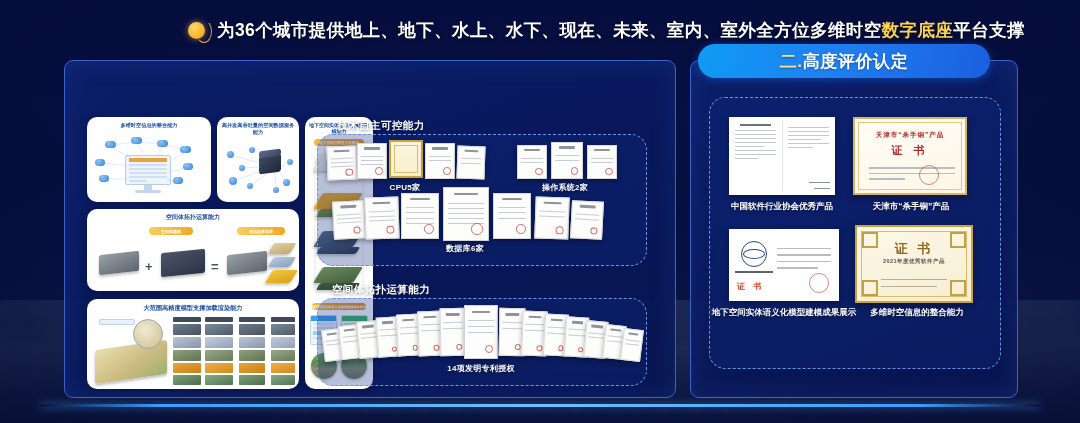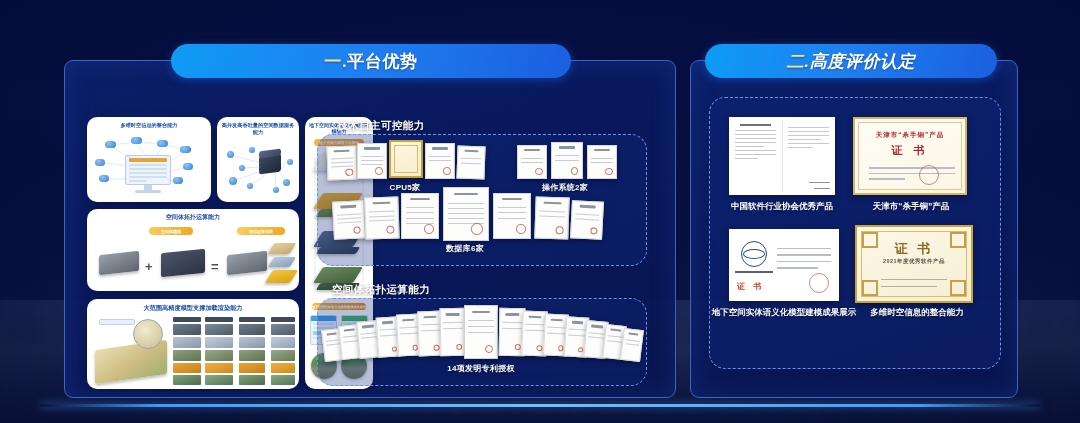--- a/index.html
+++ b/index.html
@@ -130,21 +130,21 @@
     position: absolute;
     top: -17px;
     height: 34px;
     border-radius: 17px;
     background: linear-gradient(100deg, #0f9bf5 0%, #1f7ff0 48%, #1a5fe0 100%);
     display: flex; align-items: center; justify-content: center;
     box-shadow: 0 2px 10px rgba(20,110,230,.45);
     z-index: 7;
   }
   #left-pill  { left: 106px; width: 400px; }
-  #right-pill { left: 14px;  width: 292px; font-style: italic; }
+  #right-pill { left: 7px;  width: 292px; }
   .pill-text {
     font-size: 17px; font-weight: 800; color: #ffffff;
     letter-spacing: .6px; white-space: nowrap;
     text-shadow: 0 1px 2px rgba(0,0,0,.35);
   }
   .pill-text .num { color: #ffe08a; }
 
   
   .wcard {
     position: absolute;
@@ -265,26 +265,27 @@
 
 <div id="stage">
 
   <div class="bg-photo"></div>
   <div class="bg-buildings"></div>
   <div class="bg-sky-haze"></div>
   <div class="bg-water"></div>
   <div class="bg-darktop"></div>
   <div class="bg-vignette"></div>
 
+  <div class="banner">
+    <div class="banner-dot"></div>
+    <div class="banner-text"><span>为36个城市提供地上、地下、水上、水下、现在、未来、室内、室外全方位多维时空</span><span class="hl">数字底座</span><span>平台支撑</span></div>
+  </div>
 
   <div class="panel-frame" id="left-frame">
 
-    <div class="section-pill" id="left-pill">
-      <div class="pill-text"><span class="num">一.</span><span>平台优势</span></div>
-    </div>
 
     <div class="wcard" style="left:22px; top:56px; width:124px; height:85px;">
       <div class="wcard-title" style="font-size:5.2px;">多维时空信息的整合能力</div>
       <div class="ill" style="left:0;top:16px;width:124px;height:69px;">
         <div class="node" style="left:18px;top:8px;width:11px;height:7px;border-radius:4px;"></div>
         <div class="node" style="left:44px;top:4px;width:11px;height:7px;border-radius:4px;"></div>
         <div class="node" style="left:70px;top:7px;width:11px;height:7px;border-radius:4px;"></div>
         <div class="node" style="left:93px;top:13px;width:11px;height:7px;border-radius:4px;"></div>
         <div class="node" style="left:8px;top:26px;width:10px;height:7px;border-radius:4px;"></div>
         <div class="node" style="left:96px;top:30px;width:10px;height:7px;border-radius:4px;"></div>

